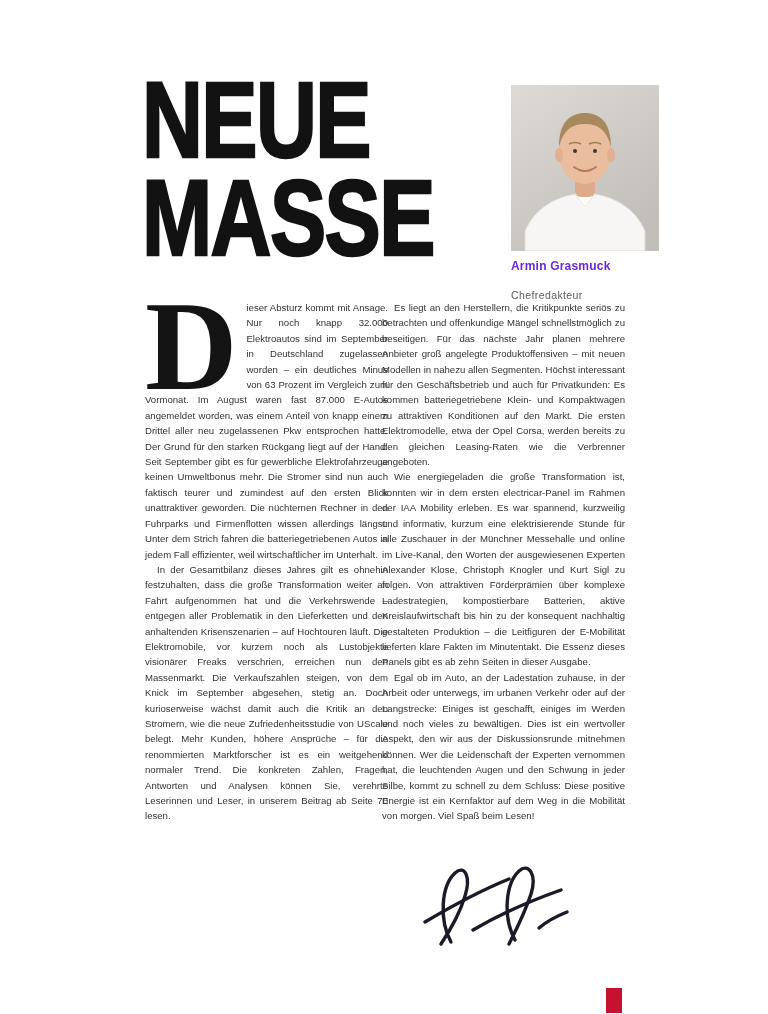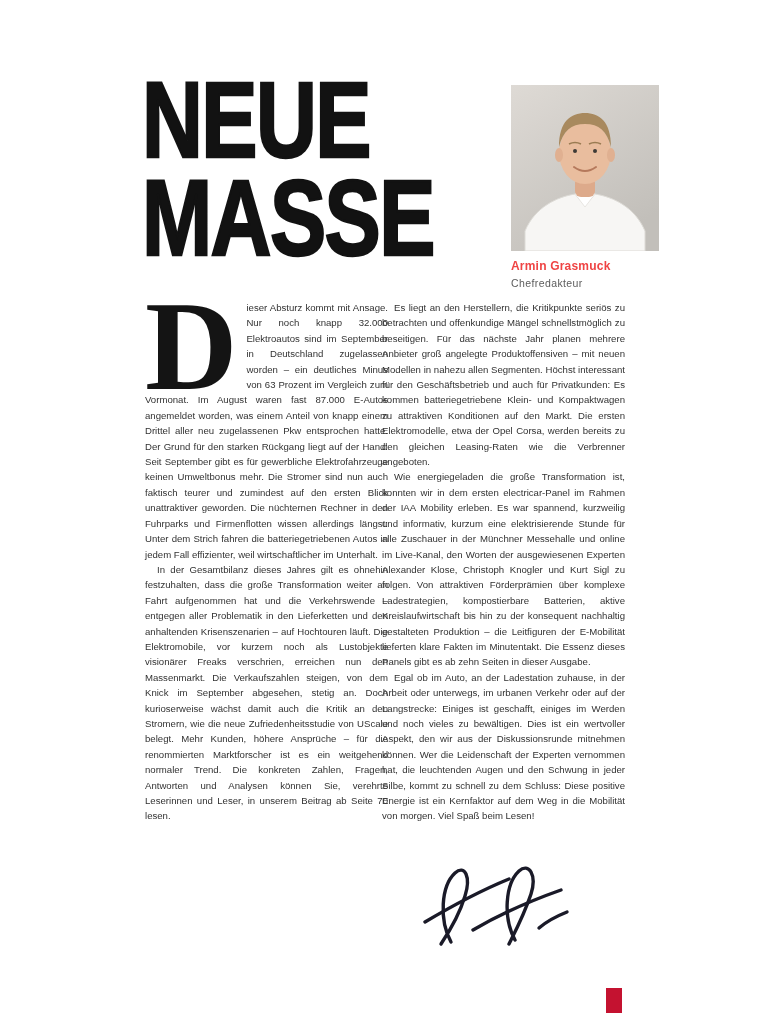--- a/index.html
+++ b/index.html
@@ -48,25 +48,25 @@
     overflow: hidden;
     background: #d4d4d0;
   }
   .portrait svg { display: block; }
 
   
   .author { position: absolute; left: 511px; top: 259px; }
   .author-name {
     font-size: 12px;
     font-weight: 700;
-    color: #ef4444;
+    color: #6d28d9;
     letter-spacing: 0.2px;
   }
   .author-role {
-    margin-top: 4px;
+    margin-top: 16px;
     font-size: 10.5px;
     color: #5c5c5c;
     letter-spacing: 0.4px;
   }
 
   
   .col {
     position: absolute;
     top: 300px;
     width: 243px;

